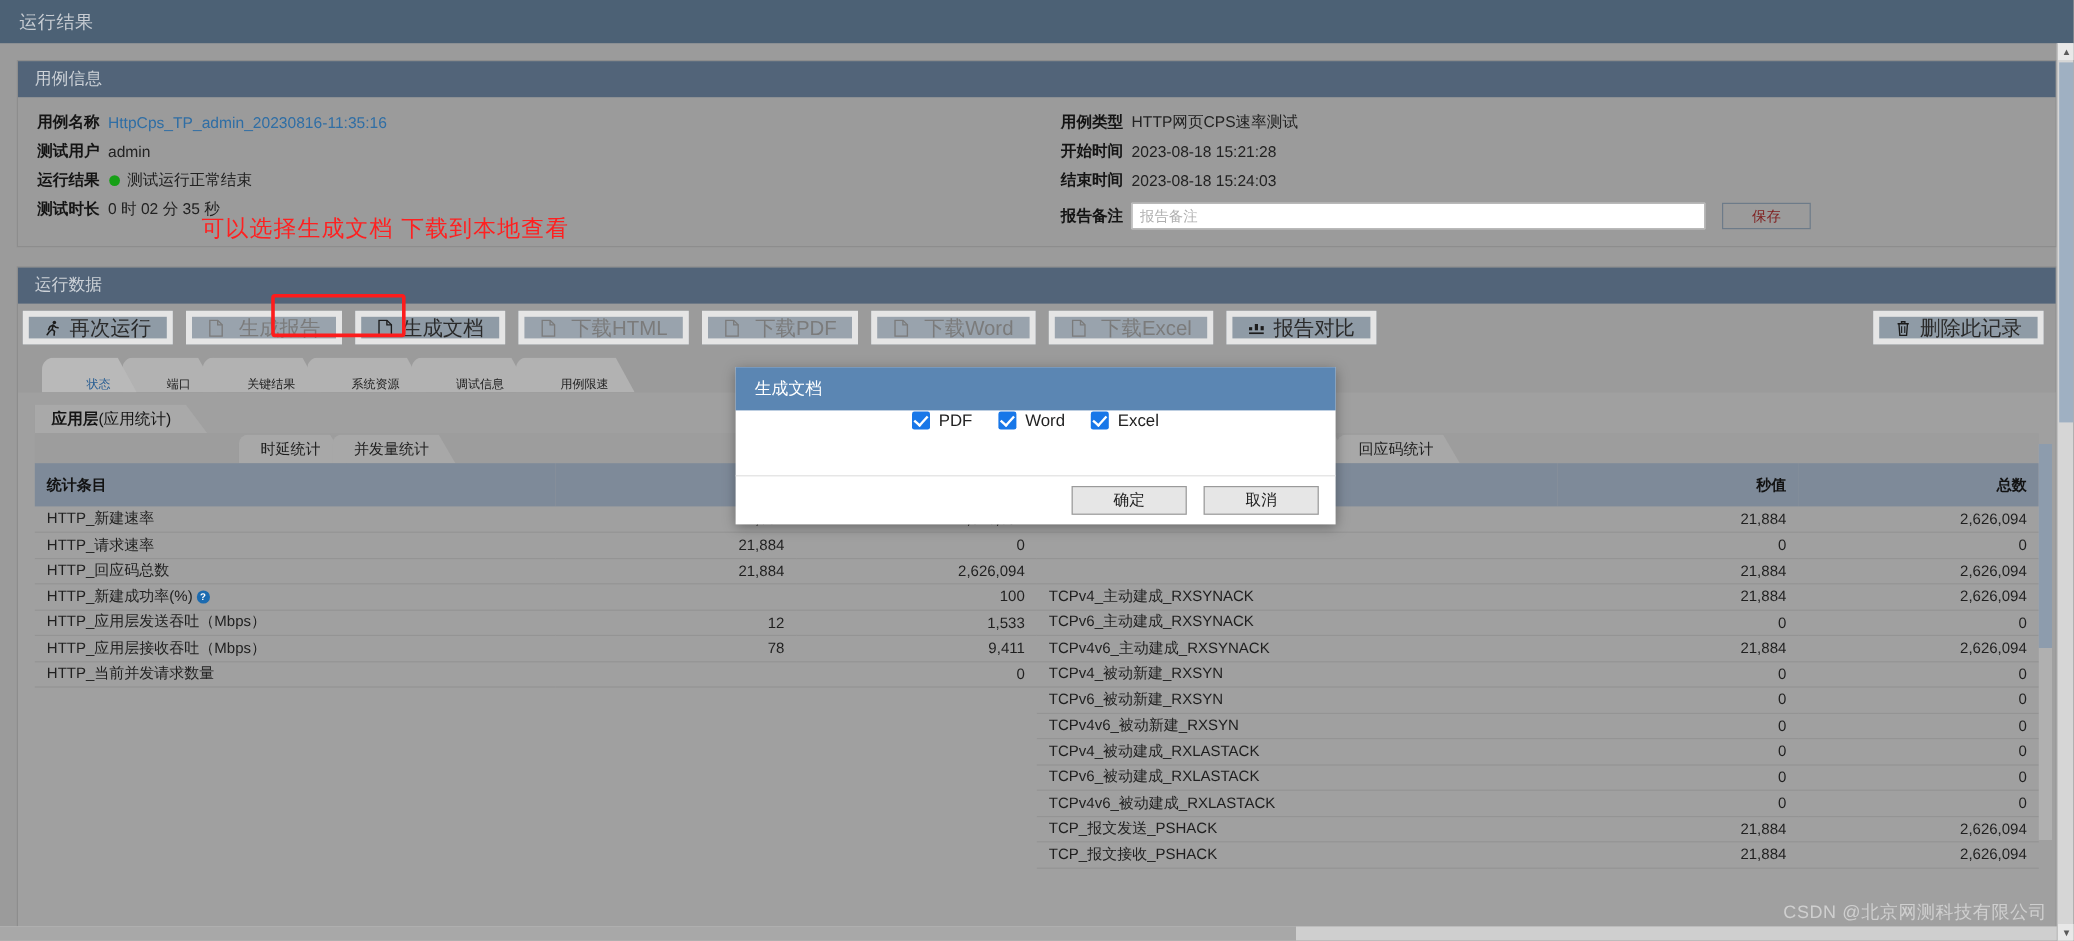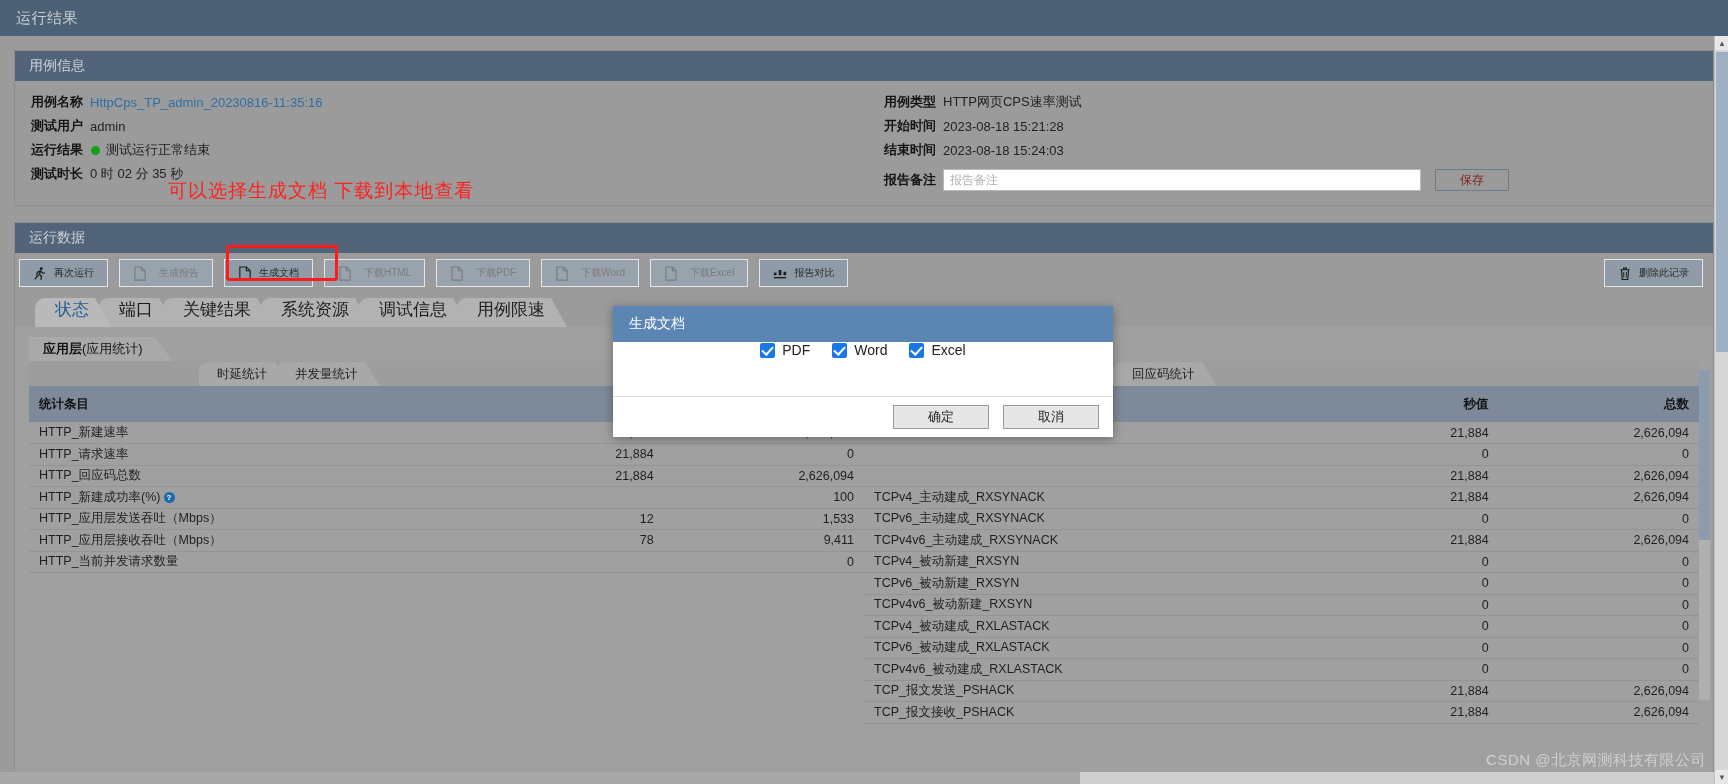--- a/index.html
+++ b/index.html
@@ -62,35 +62,35 @@
   .red-box {
     position: absolute; left: 226px; top: 245px; width: 112px; height: 36px;
     border: 3px solid #fd1c1c; border-radius: 3px; z-index: 25; pointer-events: none;
   }
 
   
   .toolbar { display: flex; align-items: center; padding: 6px 4px 8px 4px; position: relative; }
   .tbtn {
     display: inline-flex; align-items: center; justify-content: center; gap: 7px;
     height: 28px; padding: 0 13px; margin-right: 11px;
-    background: #8f9ba6; border: 1px solid #e5e5e5; color: #2a2a2a;
-    font-size: 10px; cursor: pointer; white-space: nowrap;
+    background: #8f9ba6; border: 5px solid #e5e5e5; color: #2a2a2a;
+    font-size: 17px; cursor: pointer; white-space: nowrap;
     font-family: inherit;
   }
   .tbtn.dim { color: #7b7b7b; background: #99a3ad; gap: 12px; }
   .tbtn.spacer-right { margin-left: auto; margin-right: 0; }
   .ic { width: 14px; height: 15px; flex: 0 0 auto; display: block; }
 
   
   .tabs-wrap { position: relative; padding-left: 20px; margin-top: 2px; height: 30px; }
   .tabrow { display: flex; align-items: flex-end; height: 30px; }
   .tab {
-    position: relative; height: 29px; padding: 0 22px 0 20px;
-    background: #b2b2b2; color: #1d1d1d; font-size: 17px;
-    display: flex; align-items: flex-start; cursor: pointer;
+    position: relative; height: 29px; padding: 0 22px 0 37px;
+    background: #b2b2b2; color: #1d1d1d; font-size: 10px;
+    display: flex; align-items: flex-end; cursor: pointer;
     border-top-left-radius: 9px; margin-right: -12px;
     clip-path: polygon(0 0, calc(100% - 16px) 0, 100% 100%, 0 100%);
   }
   .tab.active { background: #b9b9b9; color: #2a5f93; z-index: 5; }
   .tab:first-child { border-top-left-radius: 10px; }
 
   
   .content { background: #a0a0a0; padding: 10px 14px 0 14px; height: 468px; position: relative; }
   .grouphead {
     display: inline-flex; align-items: center; height: 24px; padding: 0 30px 0 14px;

